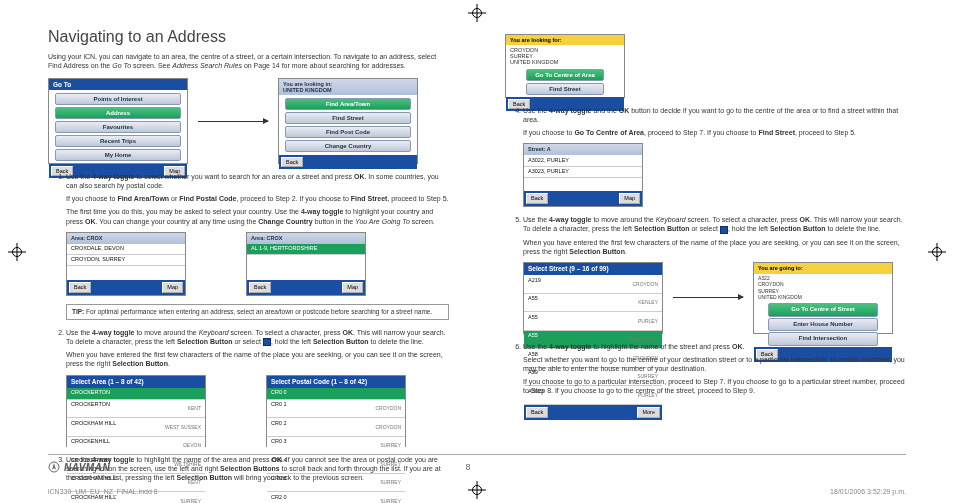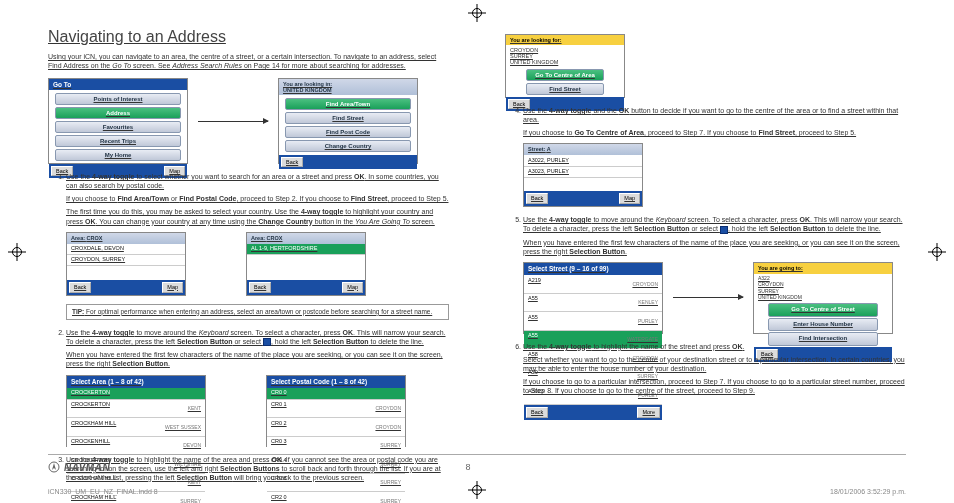--- a/index.html
+++ b/index.html
@@ -9,21 +9,20 @@
     color: #333;
     background: #fff;
     width: 954px;
     height: 503px;
     position: relative;
     padding: 28px 48px 0 48px;
   }
   .page {
     display: flex;
     gap: 56px;
-    text-decoration: underline;
   }
   .col { width: 405px; }
   h1 {
     font-size: 16px;
     font-weight: 300;
     color: #444;
     margin-bottom: 6px;
   }
   .intro { line-height: 1.3; margin-bottom: 8px; }
   em { font-style: italic; }

